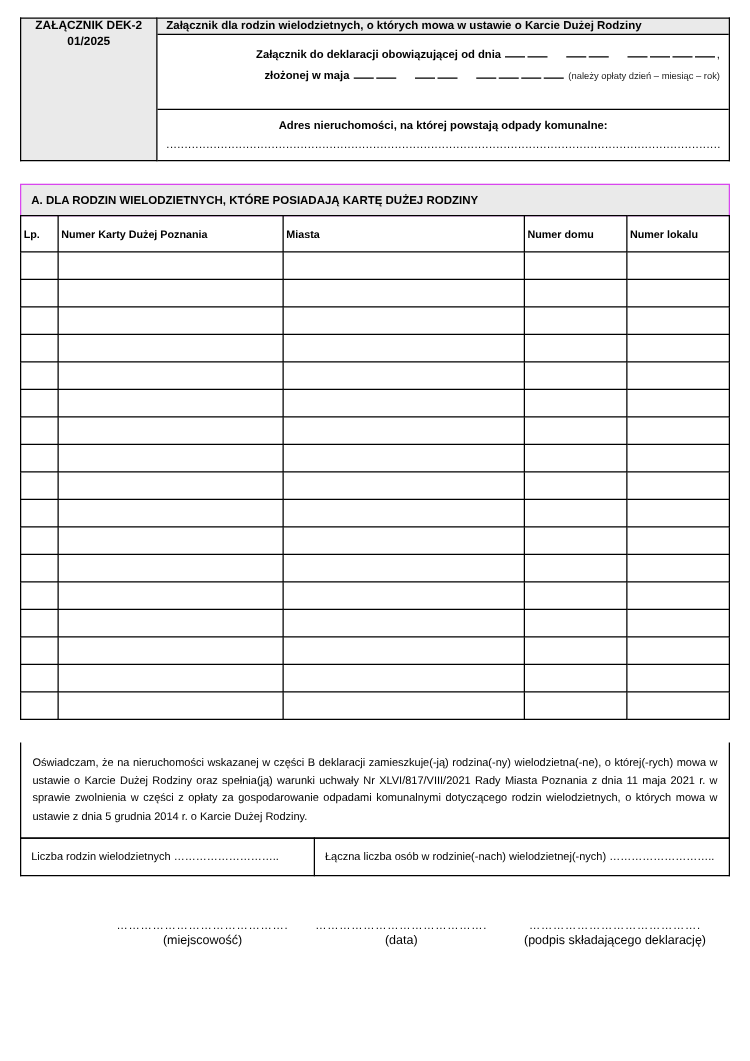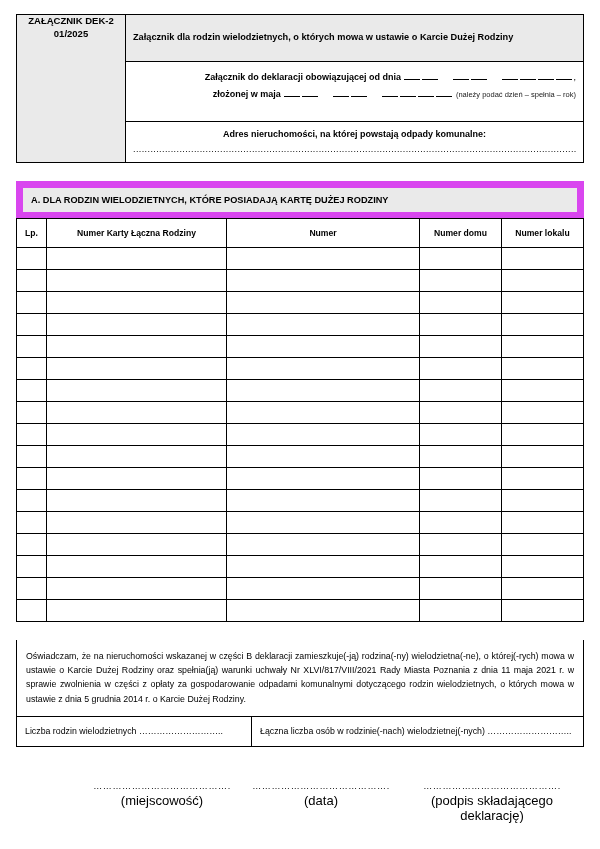--- a/index.html
+++ b/index.html
@@ -44,21 +44,21 @@
     line-height: 1.35;
     padding: 4px 2px;
     margin-top: 37px;
   }
   .hdr-right { width: auto; padding: 0; }
   .hdr-row-title {
     background: #eaeaea;
     border-bottom: 1px solid #000;
     font-weight: bold;
     font-size: 9.2px;
-    padding: 17px 7px;
+    padding: 0 7px;
     line-height: 1.3;
   }
   .hdr-row-mid {
     border-bottom: 1px solid #000;
     padding: 7px 7px 6px 7px;
     font-size: 9px;
     line-height: 1.9;
     min-height: 46px;
     text-align: right;
   }
@@ -87,21 +87,21 @@
     vertical-align: baseline;
   }
   .gap-sm { display: inline-block; width: 8px; }
   .note {
     font-size: 7.5px;
     color: #222;
   }
 
   
   .section-head {
-    border: 7px solid #d946ef;
+    border: 1px solid #d946ef;
     background: #eaeaea;
     font-weight: bold;
     font-size: 9.2px;
     padding: 7px 8px;
     box-sizing: border-box;
   }
   .sp-18 { height: 18px; }
 
   
   .a-table {
@@ -109,21 +109,21 @@
     border-collapse: collapse;
     table-layout: fixed;
     margin-top: -1px;
   }
   .a-table th, .a-table td {
     border: 1px solid #000;
     font-size: 8.6px;
   }
   .a-table th {
     font-weight: bold;
-    text-align: center;
+    text-align: left;
     padding: 5px 2px;
     height: 18px;
   }
   .a-table td {
     height: 21px;
     padding: 0 3px;
   }
   .col-lp { width: 30px; }
   .col-karta { width: 180px; }
   .col-ulica { width: auto; }
@@ -163,21 +163,21 @@
     margin-top: 34px;
     padding-right: 4px;
   }
   .sig .cell { text-align: center; }
   .sig .dots {
     font-size: 9px;
     letter-spacing: 0.6px;
     white-space: nowrap;
   }
   .sig .cap {
-    font-size: 13px;
+    font-size: 10px;
     margin-top: 2px;
   }
   .w-ms { width: 152px; }
   .w-dt { width: 138px; }
   .w-sg { width: 176px; }
 </style>
 </head>
 <body>
 
 <div class="page">
@@ -200,21 +200,21 @@
             <span class="gap-sm"></span>
             <span class="blank-u"></span><span class="blank-u"></span><span class="blank-u"></span><span class="blank-u"></span>,
           </div>
           <div>
             <b>złożonej w maja</b>
             <span class="blank-u"></span><span class="blank-u"></span>
             <span class="gap-sm"></span>
             <span class="blank-u"></span><span class="blank-u"></span>
             <span class="gap-sm"></span>
             <span class="blank-u"></span><span class="blank-u"></span><span class="blank-u"></span><span class="blank-u"></span>
-            <span class="note">(należy podać dzień – spełnia – rok)</span>
+            <span class="note">(należy opłaty dzień – miesiąc – rok)</span>
           </div>
         </div>
         <div class="hdr-row-bottom">
           <span class="lbl">Adres nieruchomości, na której powstają odpady komunalne:</span>
           <span class="dotline">........................................................................................................................................................................................</span>
         </div>
       </td>
     </tr>
   </tbody>
     </table>
@@ -226,22 +226,22 @@
     <colgroup>
       <col class="col-lp">
         <col class="col-karta">
         <col class="col-ulica">
         <col class="col-dom">
         <col class="col-lokal">
     </colgroup>
     <thead>
       <tr>
         <th>Lp.</th>
-        <th>Numer Karty Łączna Rodziny</th>
-        <th>Numer</th>
+        <th>Numer Karty Dużej Poznania</th>
+        <th>Miasta</th>
         <th>Numer domu</th>
         <th>Numer lokalu</th>
       </tr>
     </thead>
     <tbody>
       <tr>
           <td></td>
           <td></td>
           <td></td>
           <td></td>

